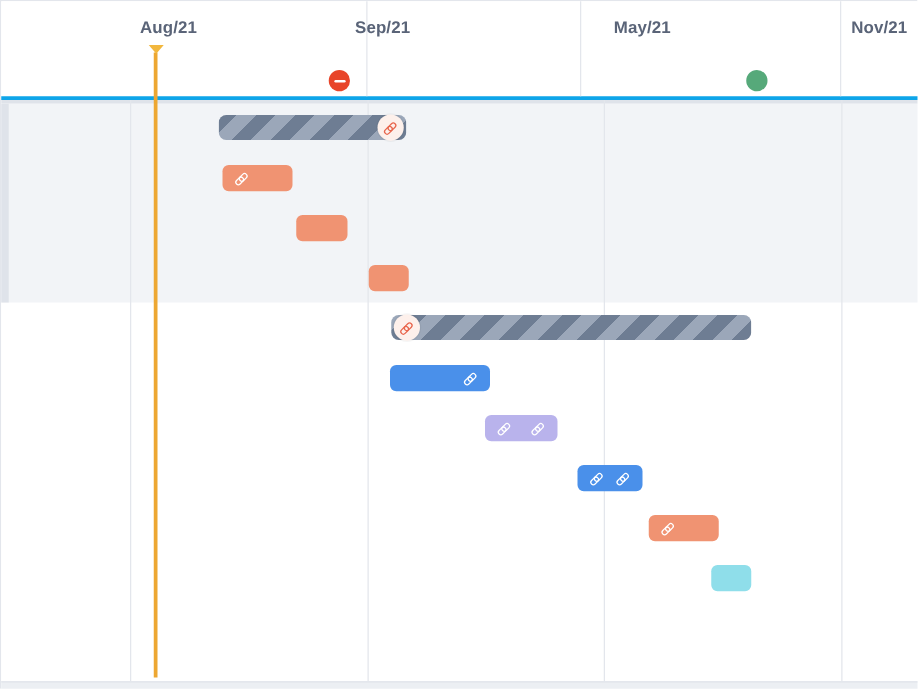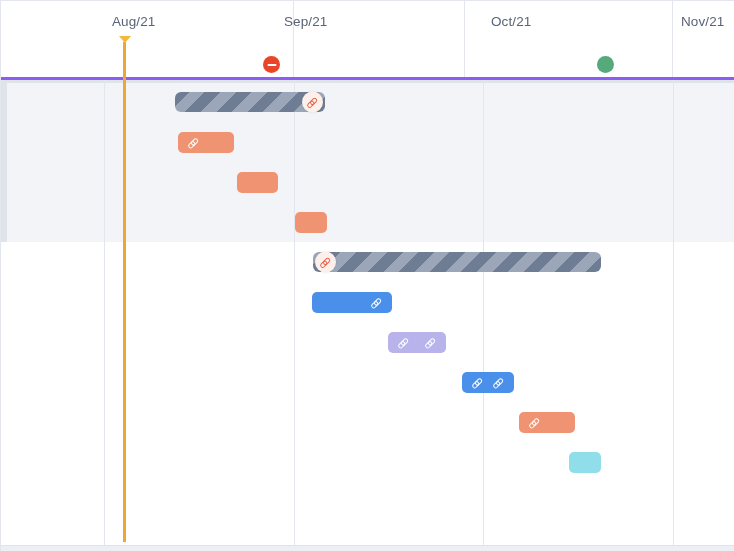--- a/index.html
+++ b/index.html
@@ -18,22 +18,23 @@
     border-left: 1px solid #e3e6ec;
     border-top: 1px solid #e3e6ec;
   }
 
   
   .timeline-header {
     position: absolute;
     left: 0; top: 0;
     width: 734px; height: 79px;
     background: #ffffff;
-    border-bottom: 3px solid #8b5cf6;
+    border-bottom: 3px solid #0ea5e9;
     z-index: 4;
+    font-weight: bold;
   }
   .month-cell {
     position: absolute;
     top: 0;
     height: 76px;
     border-right: 1px solid #e3e6ec;
   }
   .month-label {
     position: absolute;
     left: 8px; top: 13px;
@@ -171,21 +172,21 @@
 
   <div class="timeline-header">
     <div id="month-cells">
         <div class="month-cell" style="left: 103px; width: 190px;">
           <div class="month-label">Aug/21</div>
         </div>
         <div class="month-cell" style="left: 275px; width: 189px;">
           <div class="month-label">Sep/21</div>
         </div>
         <div class="month-cell" style="left: 482px; width: 190px;">
-          <div class="month-label">Oct/21</div>
+          <div class="month-label">May/21</div>
         </div>
         <div class="month-cell" style="left: 672px; width: 62px;">
           <div class="month-label">Nov/21</div>
         </div>
       </div>
   </div>
 
   <div class="grid-body">
     <div id="group-band-host">
         <div class="band-edge-top" style="top: 0px; background: rgb(223, 227, 234);"></div>

